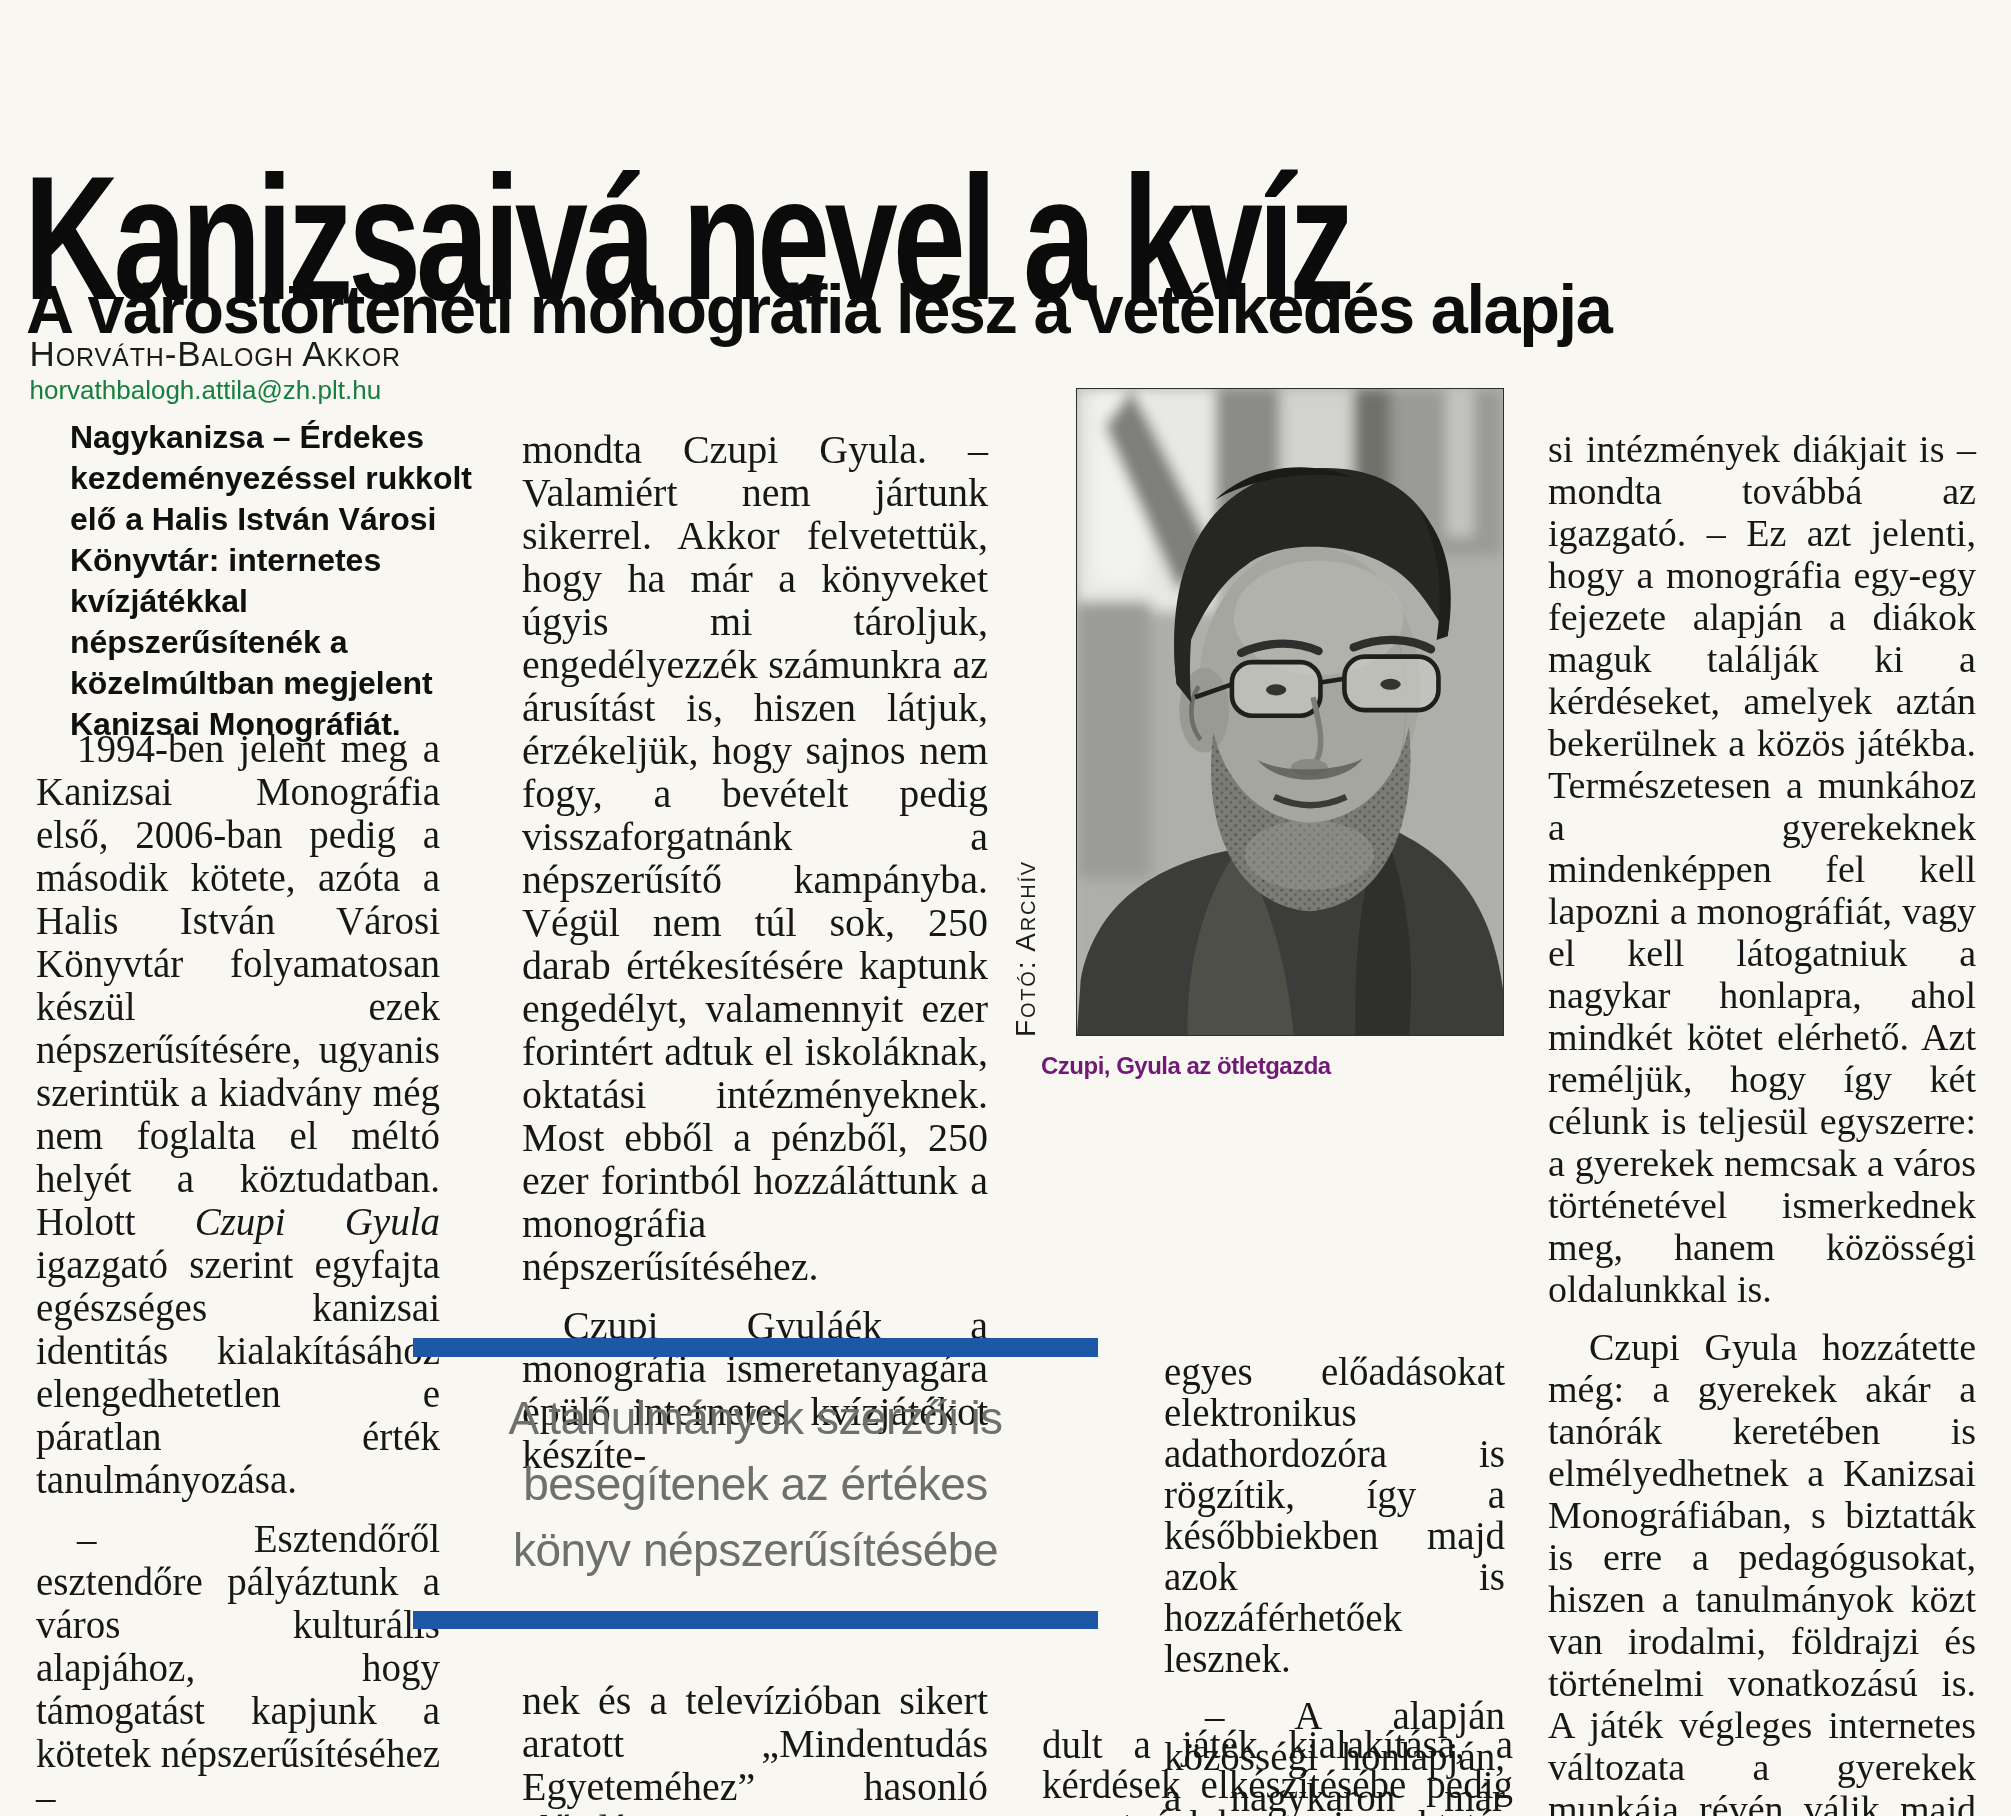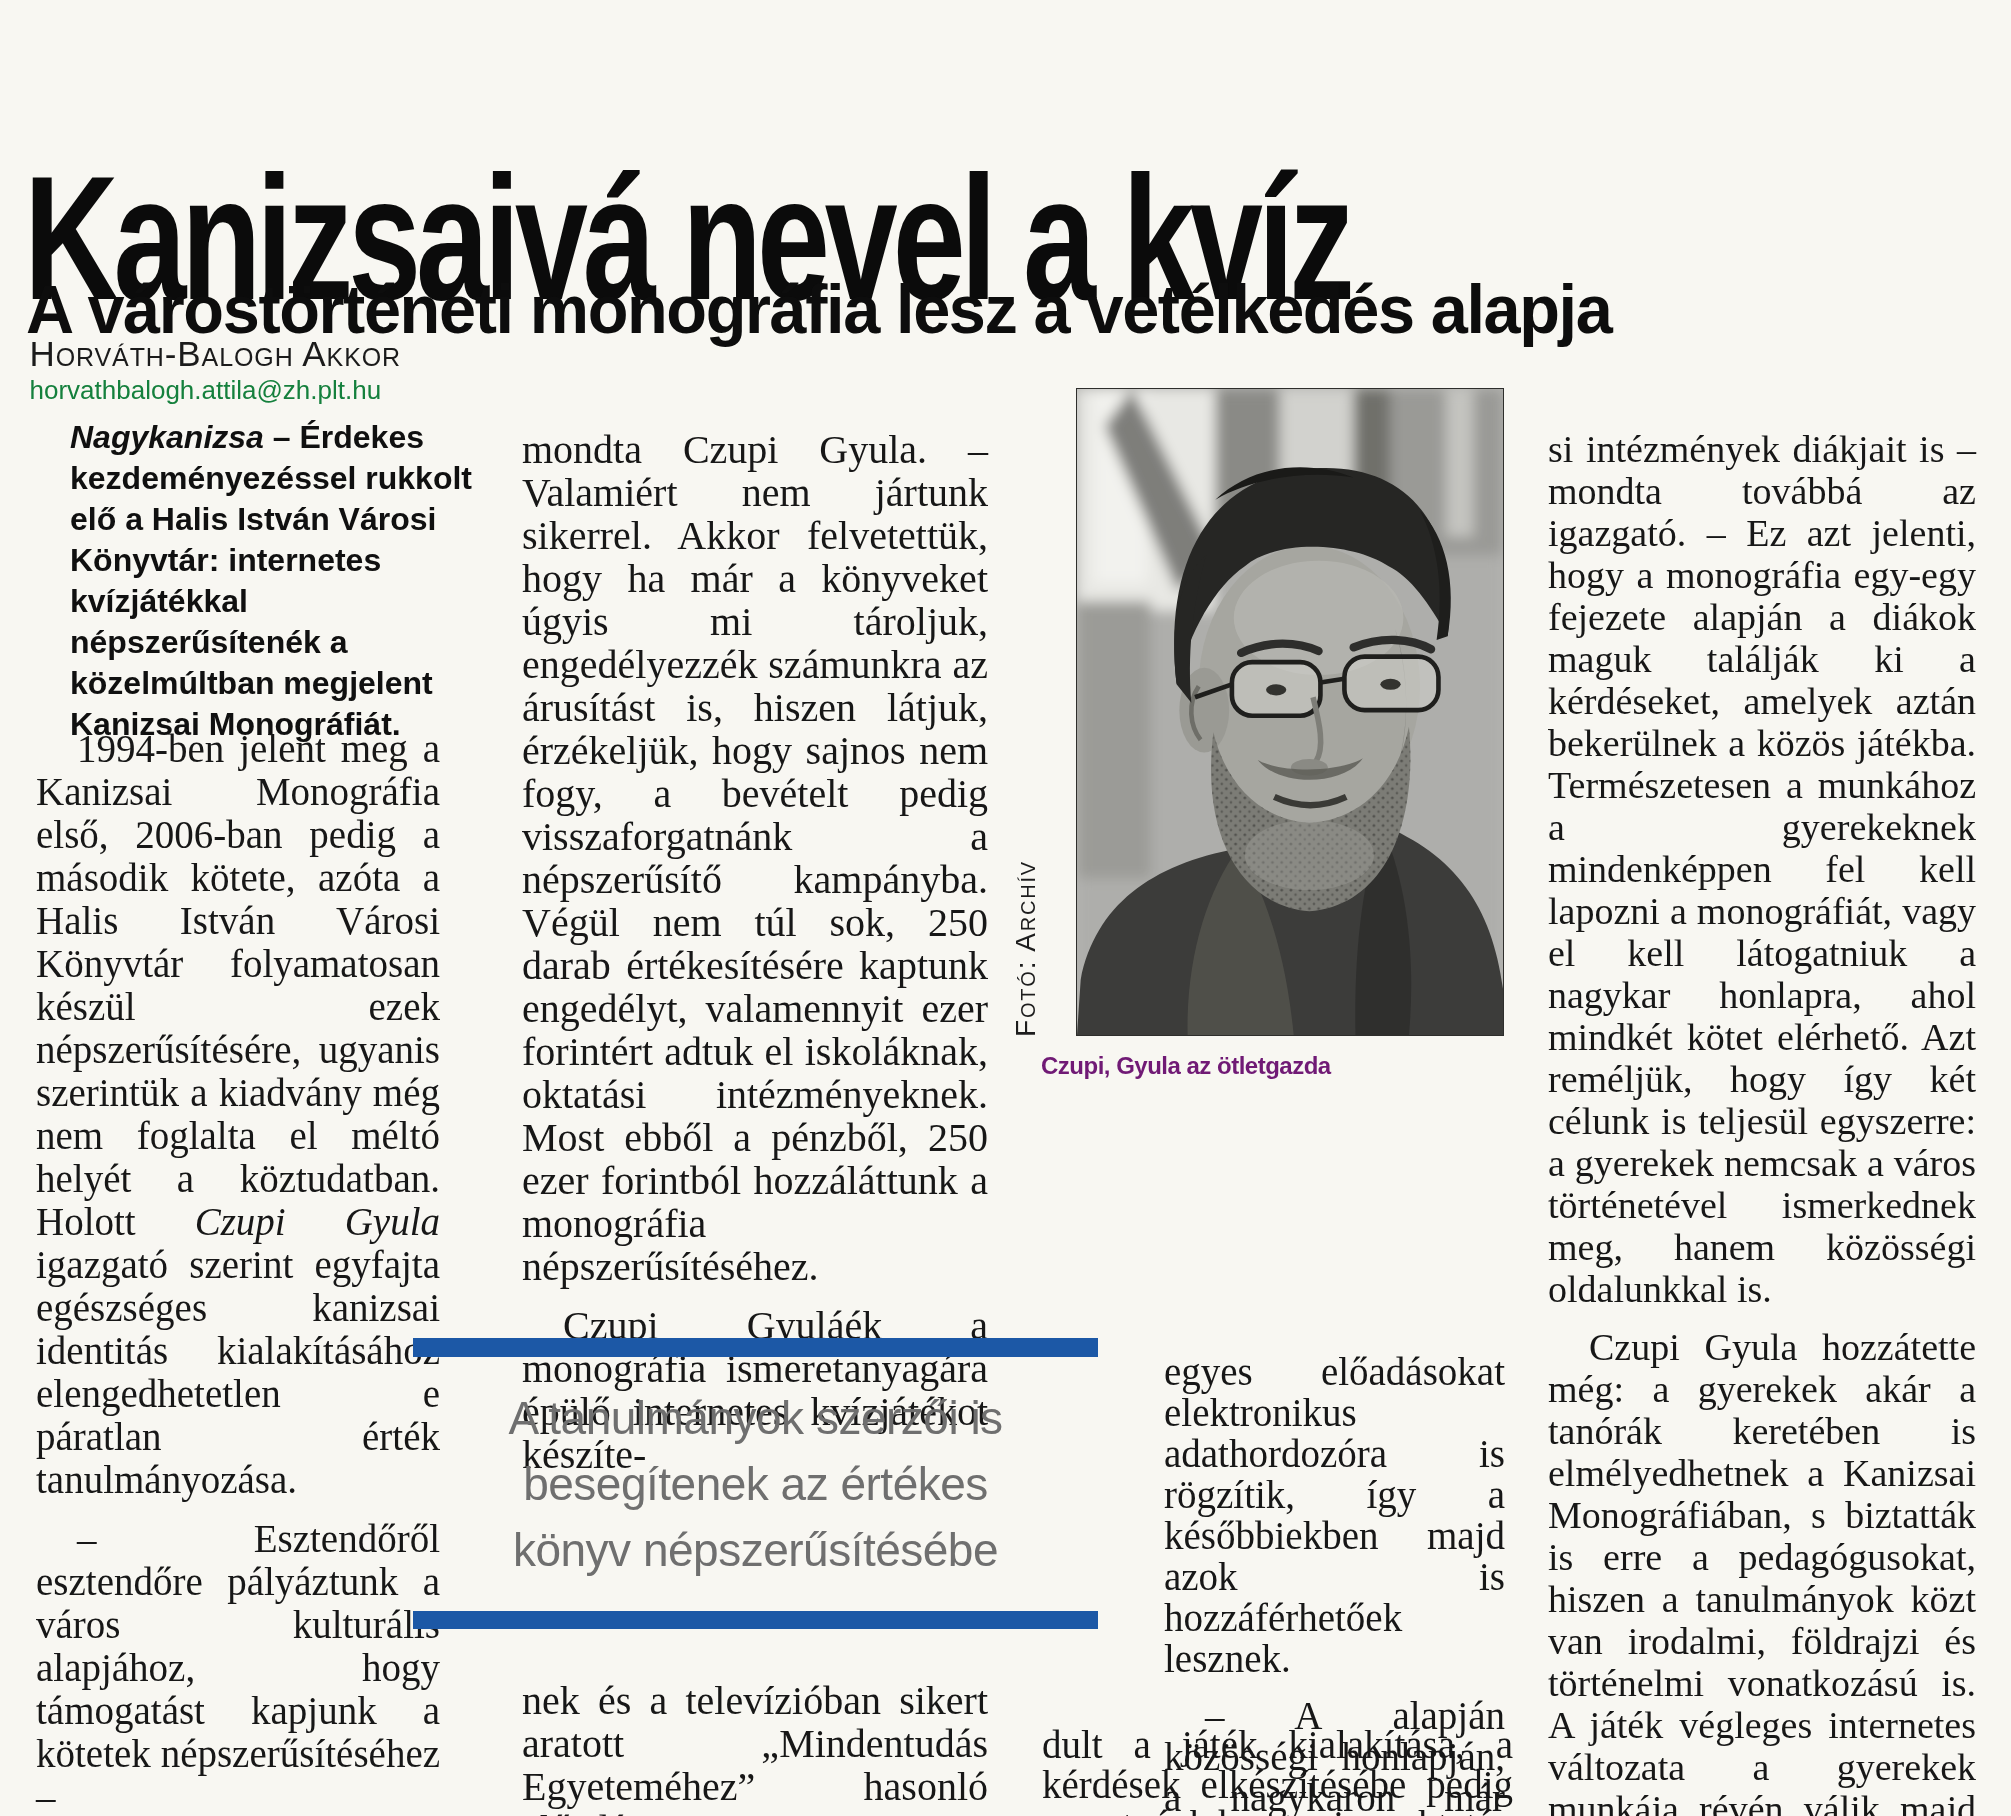--- a/index.html
+++ b/index.html
@@ -23,21 +23,21 @@
   .byline {
     position:absolute; left:29.5px; top:334px;
     font-size:35px; font-variant:small-caps; letter-spacing:0.9px; color:#1b1b1b;
   }
   .byline-email { position:absolute; left:29.5px; top:375px; font-size:26px; color:#15803d; }
 
   .lead {
     position:absolute; left:70px; top:417px; width:417px;
     font-size:32px; line-height:41px; font-weight:bold; color:#101010;
   }
-  .lead .loc { font-style:italic; }
+  .lead .loc { }
 
   .col { position:absolute; text-align:justify; color:#171717; font-family:"Liberation Serif", serif; }
   .col p { margin:16px; }
   .col .indent { text-indent:41px; }
   .ital { font-style:italic; }
 
   #col1-body  { left:20px;   top:711px;  width:436px; font-size:39px; line-height:43px; }
   #col2-body  { left:506px;  top:412px;  width:498px; font-size:40px; line-height:43px; }
   #col2-bottom{ left:506px;  top:1663px; width:498px; font-size:40px; line-height:43px; }
   #col3-top   { left:1026px; top:1159px; width:503px; font-size:39px; line-height:42px; }

